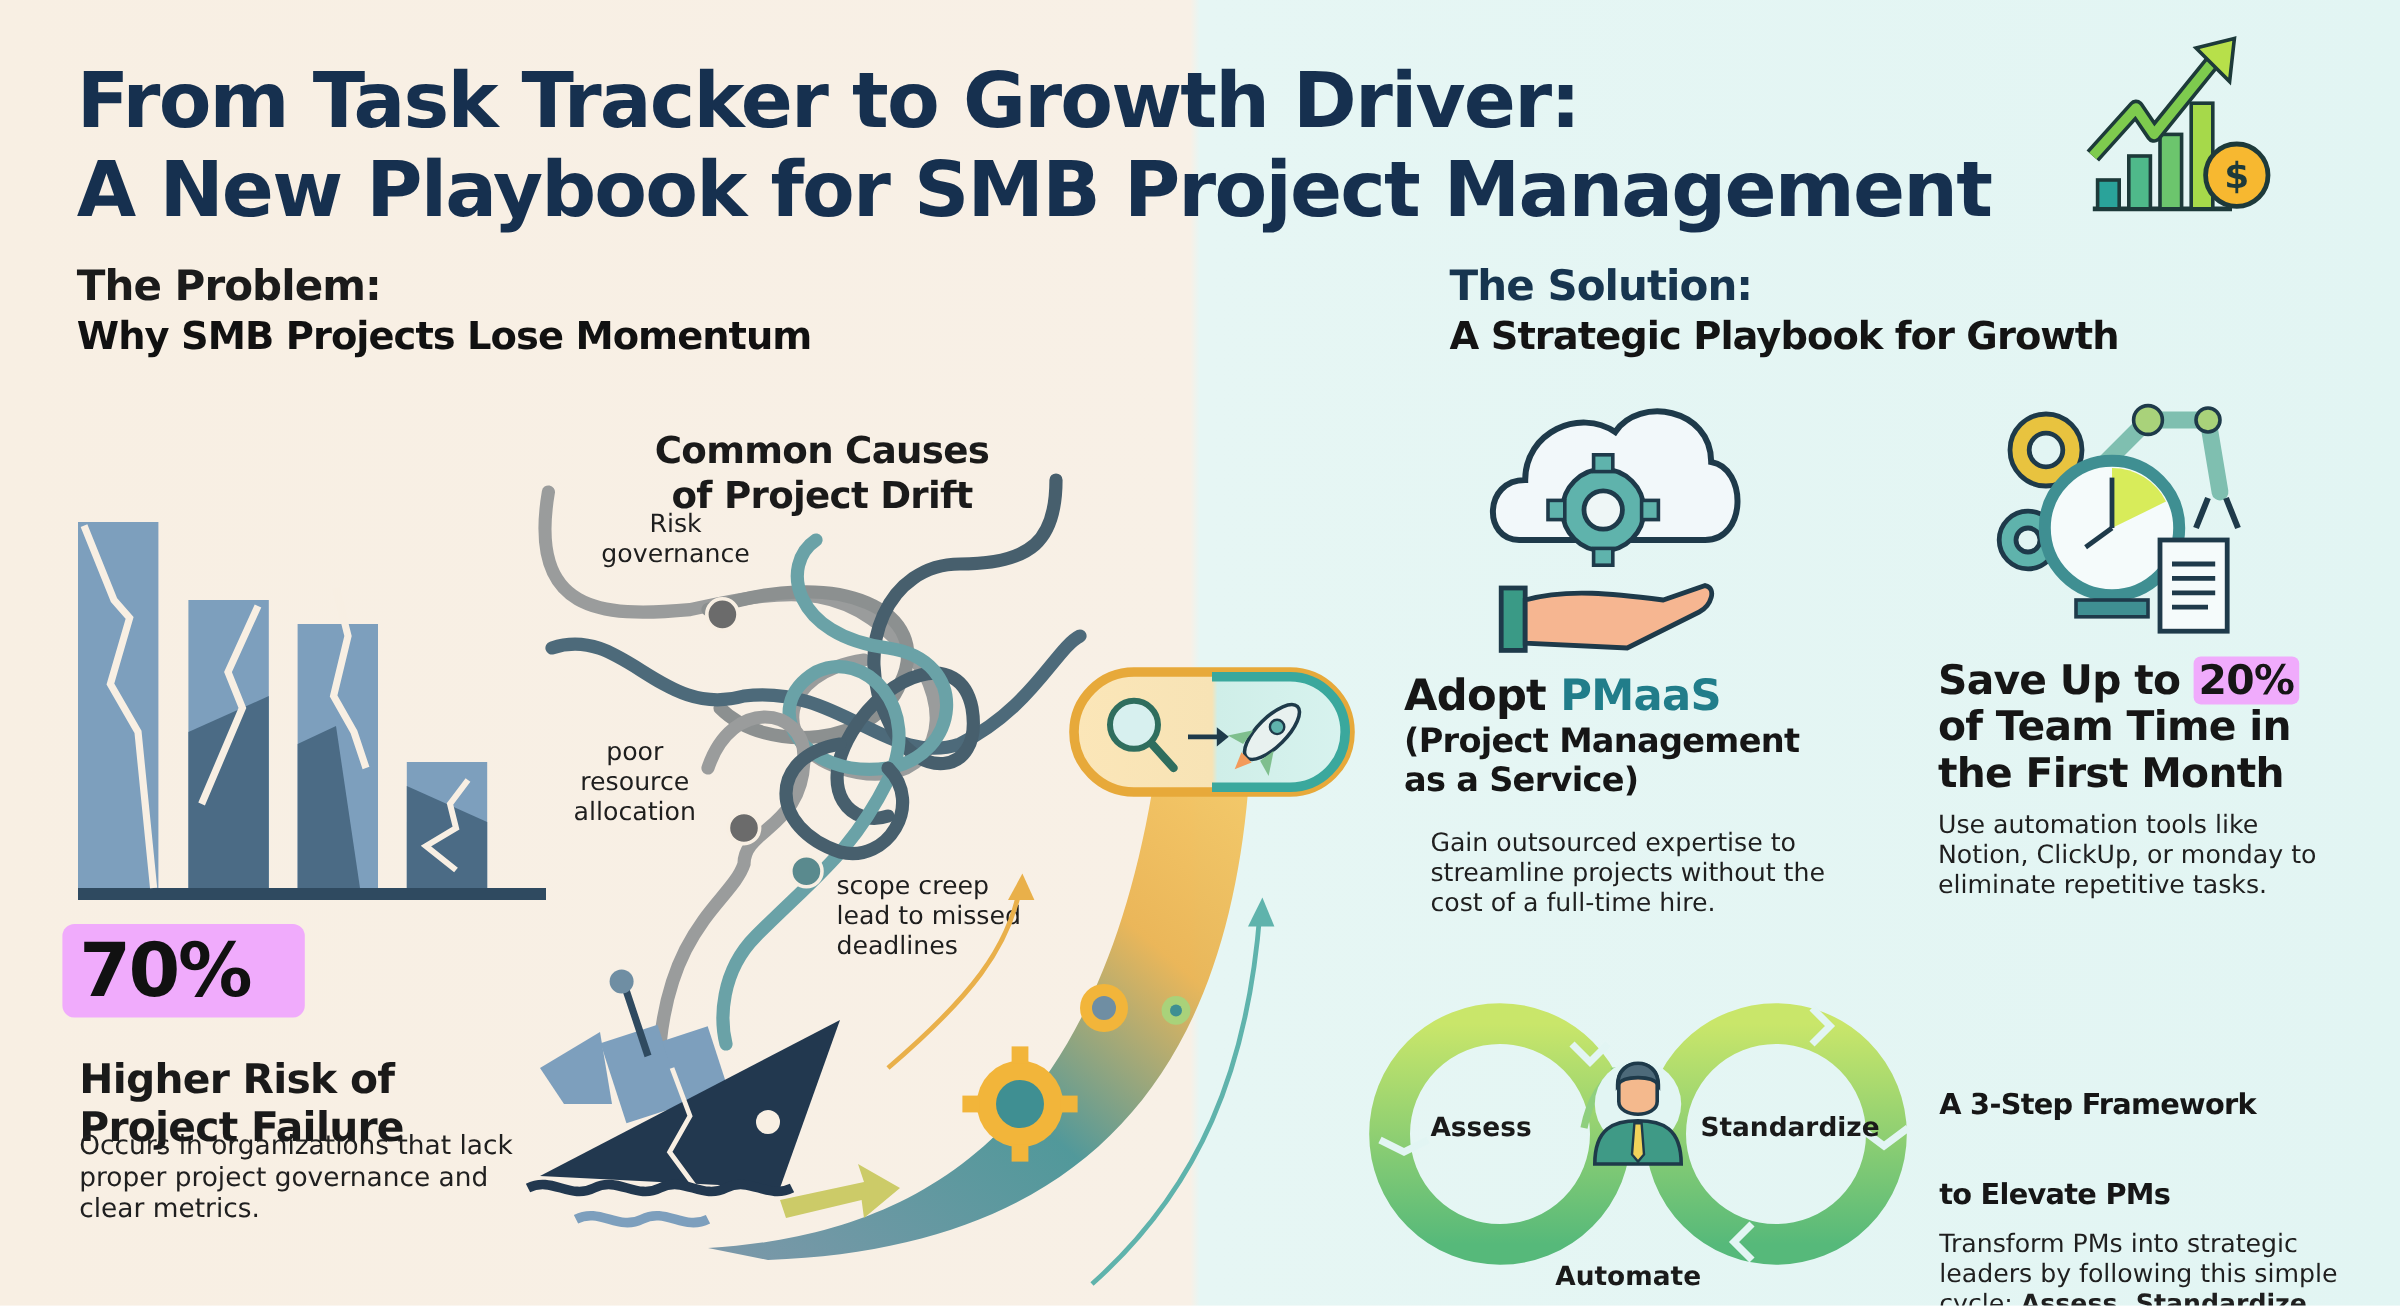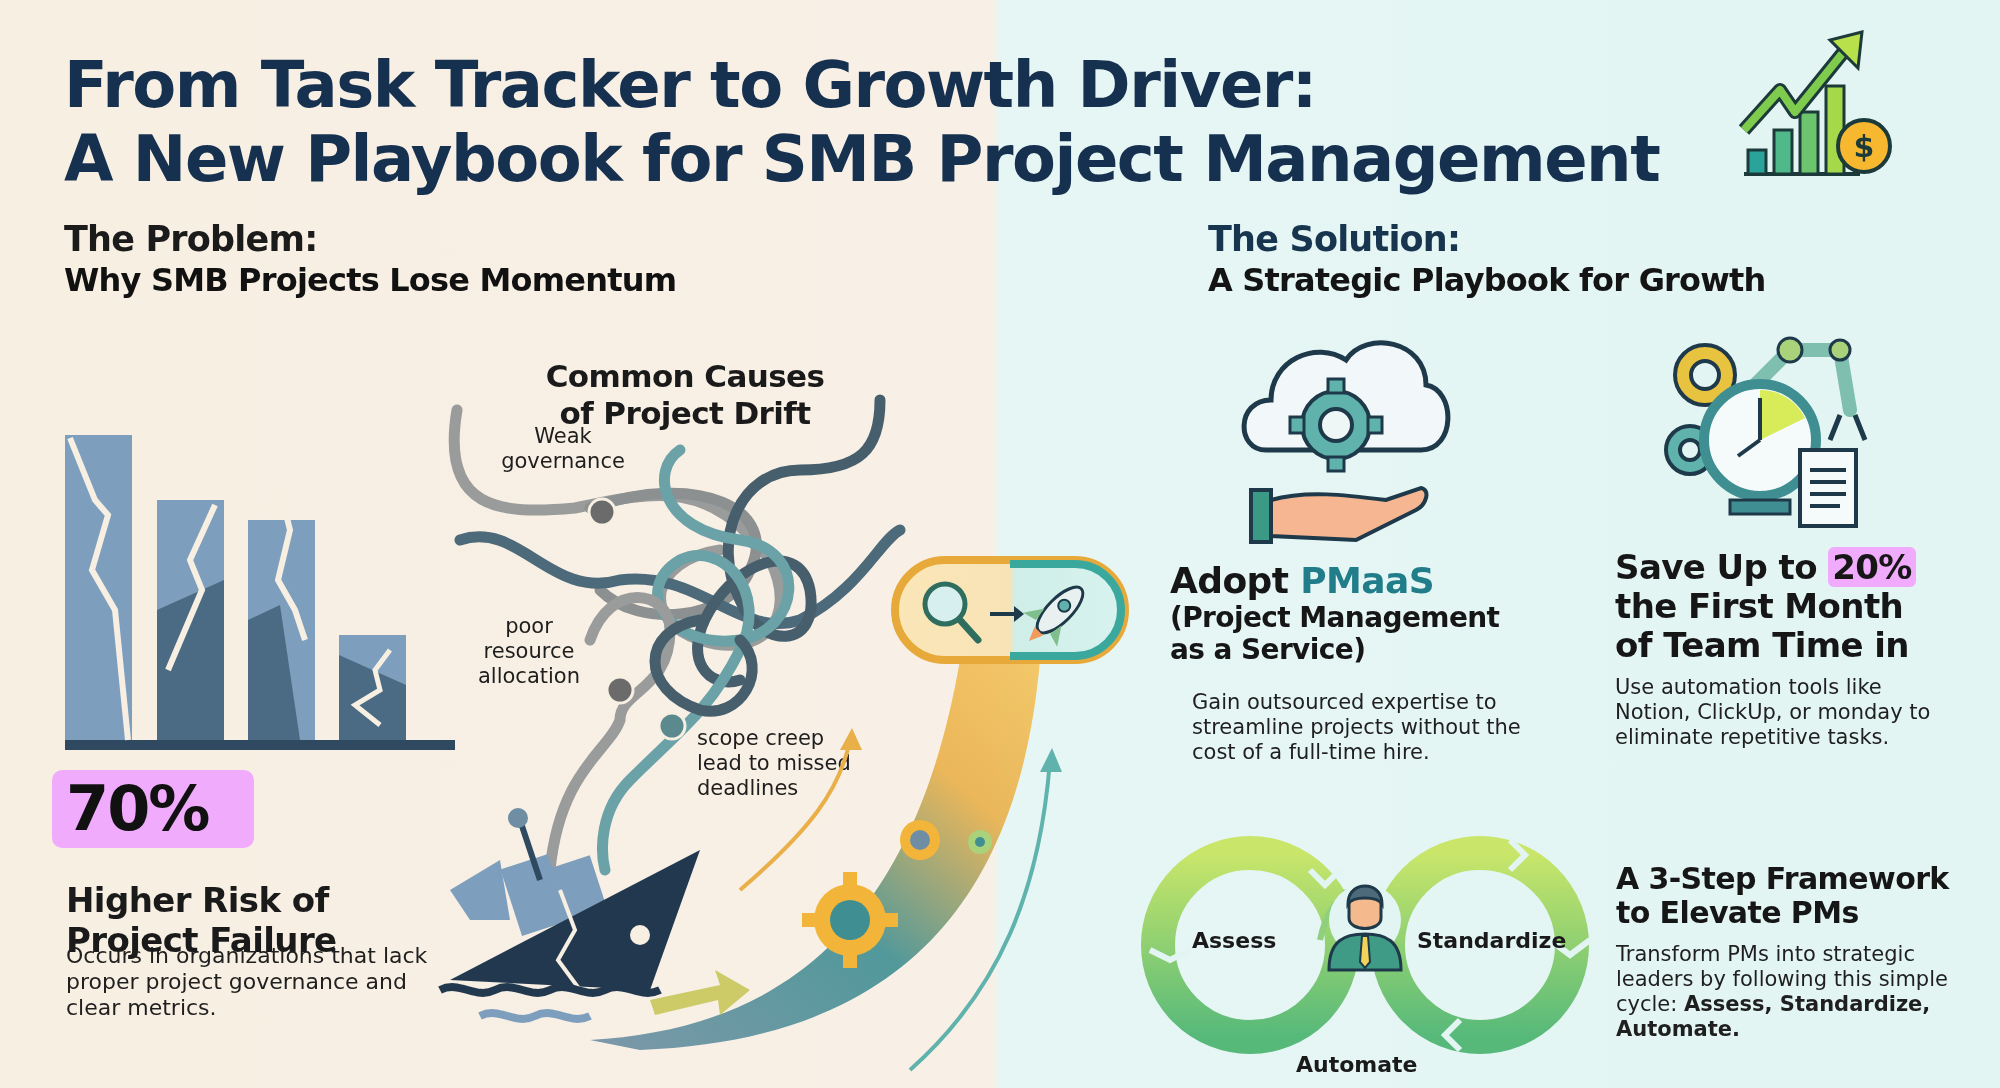--- a/index.html
+++ b/index.html
@@ -38,21 +38,21 @@
   .card-h { font-weight: 700; font-size: 32px; line-height: 36px; letter-spacing: -0.6px; color: #161616; }
   .card-p { font-size: 21px; line-height: 25px; color: #1f1f1f; }
   .pmaas { left: 1170px; top: 560px; width: 400px; text-align: left; }
   .pmaas .accent { color: #217d8a; }
   .pmaas .big { font-size: 36px; line-height: 42px; }
   .pmaas .card-h.sub { font-size: 28px; line-height: 32px; }
   .save { left: 1615px; top: 548px; width: 380px; }
   .save .hl { background: #f0abfc; border-radius: 6px; padding: 0 4px; }
   .save .card-h { font-size: 34px; line-height: 39px; }
   .framework { left: 1616px; top: 862px; width: 380px; }
-  .framework .card-h { font-size: 30px; line-height: 34px; }
+  .framework .card-h { font-size: 24px; line-height: 34px; margin-top: 41px; }
   .framework b { font-weight: 700; }
   .cycle-label { font-weight: 700; font-size: 22px; color: #1a1a1a; }
   svg { position: absolute; overflow: visible; }
 </style>
 </head>
 <body>
 
 <div class="abs title">
   <div>From Task Tracker to Growth Driver:</div>
   <div>A New Playbook for SMB Project Management</div>
@@ -113,21 +113,21 @@
     <path d="M150,250 C170,190 230,200 230,240 C230,300 180,300 180,330 C170,360 120,380 110,480" stroke="#9a9c9c"></path>
     <path d="M300,250 C330,280 300,330 260,320 C200,300 200,240 260,230" stroke="#475f6d"></path>
   </g>
   <circle cx="8" cy="0" r="0" fill="none"></circle>
   <circle cx="162" cy="122" r="13" fill="#6b6b6b" stroke="#f8efe3" stroke-width="3"></circle>
   <circle cx="180" cy="300" r="13" fill="#6b6b6b" stroke="#f8efe3" stroke-width="3"></circle>
   <circle cx="232" cy="336" r="13" fill="#5a8a8e" stroke="#f8efe3" stroke-width="3"></circle>
 </svg>
 
 <div class="abs cause-label" style="left:478px;top:424px;width:170px;text-align:center">
-  <div>Weak</div>
+  <div>Risk</div>
   <div>governance</div>
 </div>
 <div class="abs cause-label" style="left:460px;top:614px;width:138px;text-align:center">
   <div>poor</div>
   <div>resource</div>
   <div>allocation</div>
 </div>
 <div class="abs cause-label" style="left:697px;top:726px;width:200px">
   <div>scope creep</div>
   <div>lead to missed</div>
@@ -260,22 +260,22 @@
 
 <div class="abs pmaas">
   <div class="card-h big"><span>Adopt </span><span class="accent">PMaaS</span></div>
   <div class="card-h sub">(Project Management</div>
   <div class="card-h sub">as a Service)</div>
   <div class="card-p" style="margin-top:24px;padding:0 22px">Gain outsourced expertise to streamline projects without the cost of a full-time hire.</div>
 </div>
 
 <div class="abs save">
   <div class="card-h"><span>Save Up to </span><span class="hl">20%</span></div>
+  <div class="card-h">of Team Time in</div>
   <div class="card-h">the First Month</div>
-  <div class="card-h">of Team Time in</div>
   <div class="card-p" style="margin-top:10px;width:340px">Use automation tools like Notion, ClickUp, or monday to eliminate repetitive tasks.</div>
 </div>
 
 <svg style="left:1130px;top:830px" width="480" height="250" viewBox="0 0 480 250">
   <defs>
     <linearGradient id="ring" x1="0" y1="0" x2="0" y2="1">
       <stop offset="0" stop-color="#c9e66a"></stop>
       <stop offset="1" stop-color="#56b97a"></stop>
     </linearGradient>
   </defs>

